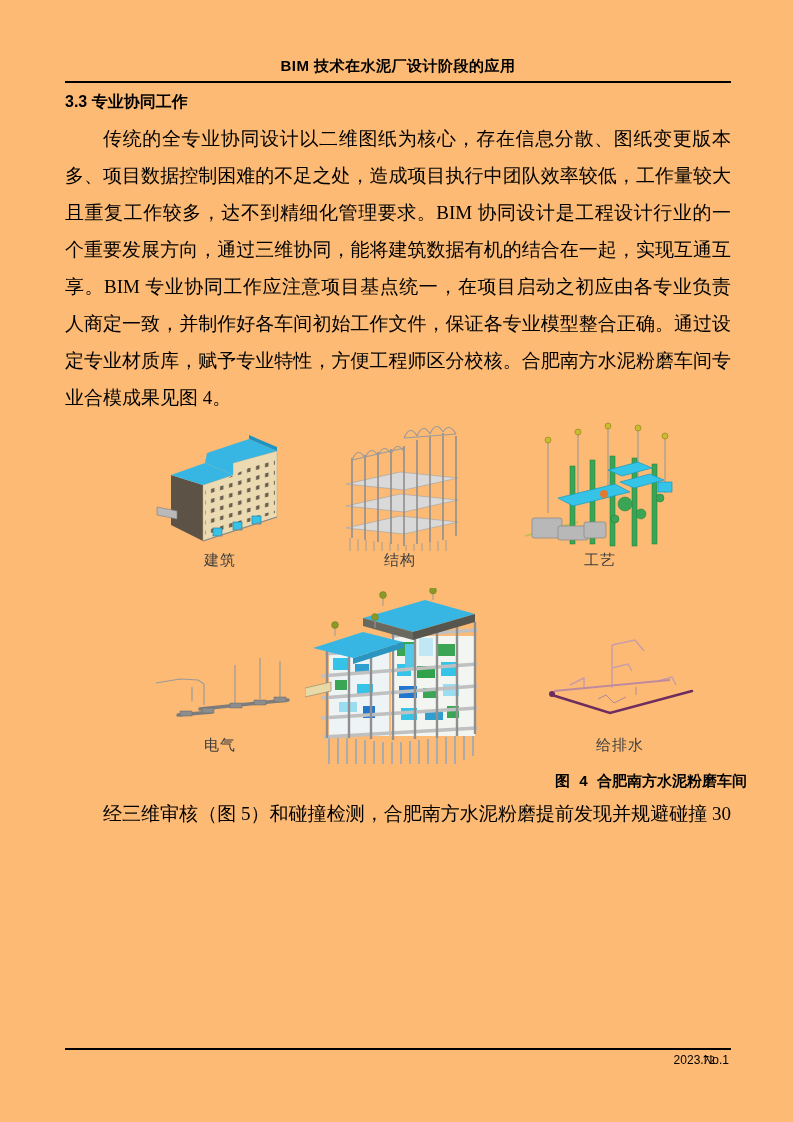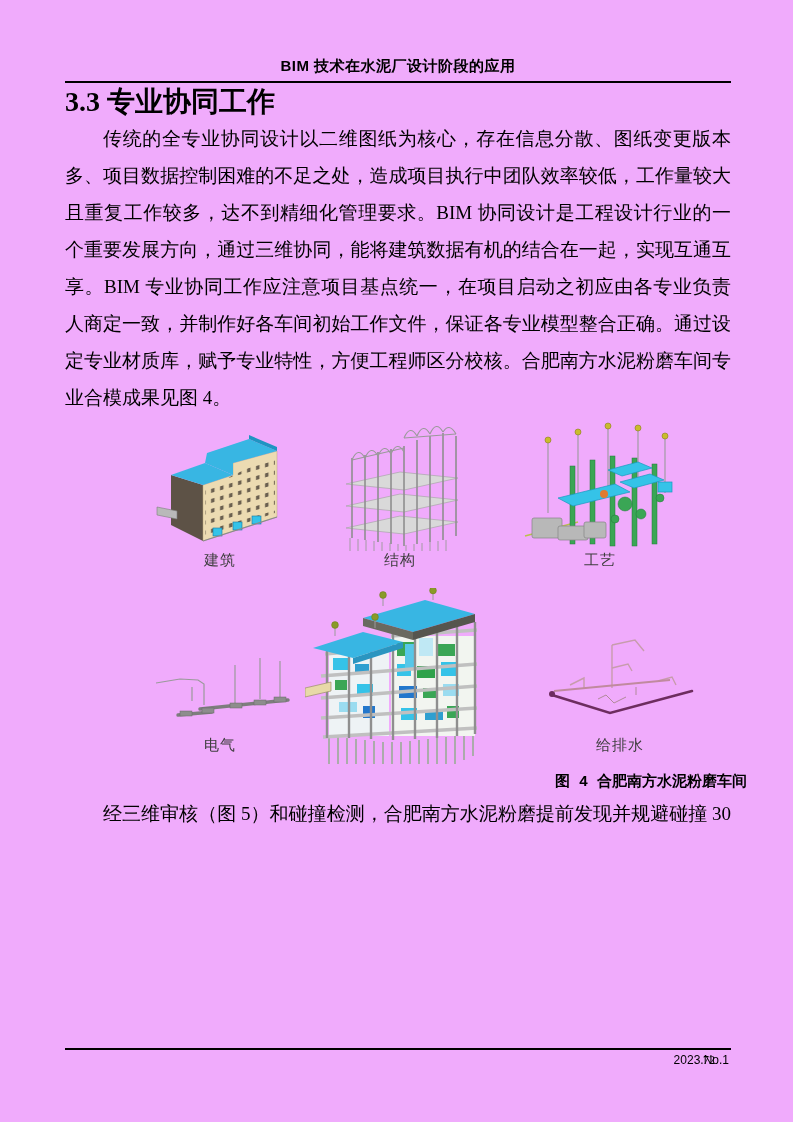--- a/index.html
+++ b/index.html
@@ -1,27 +1,27 @@
 <!DOCTYPE html>
 <html style="--roof-blue: #38b6e3; --roof-blue-dark: #1f94c2; --facade-tan: #ecdbb2; --facade-shadow: #5d5246; --frame-gray: #8f8f8f; --slab-gray: #d9d9d9; --process-green: #3aa655; --equip-cyan: #35c3e8; --vent-yellow: #c9bc2c; --electrical-gray: #7d7d7d; --pipe-purple: #6d2d5f; --pipe-pink: #c79cac;"><head>
 <meta charset="utf-8">
 <style>
   html,body{margin:0;padding:0;background:#888;}
   .page{
-    position:relative;width:793px;height:1122px;background:#f0abfc;margin:0 auto;
+    position:relative;width:793px;height:1122px;background:#fdba74;margin:0 auto;
     font-family:"Liberation Serif","DejaVu Serif",serif;color:#111;overflow:hidden;
   }
   .content{position:absolute;left:65px;top:0;width:666px;}
   .running-head{
     padding-top:57px;text-align:center;font-family:"Liberation Sans","DejaVu Sans",sans-serif;
     font-size:15px;font-weight:600;letter-spacing:.5px;color:#000;
     border-bottom:2px solid #000;padding-bottom:5px;
   }
   h2.sec{
-    font-family:Liberation Serif, serif;font-size:28px;font-weight:700;
+    font-family:Liberation Sans, sans-serif;font-size:16px;font-weight:700;
     margin:6px 0 0 0;line-height:26px;color:#000;
   }
   p.body{
     font-size:19px;line-height:37px;text-align:justify;text-indent:2em;margin:5px 0 0 0;color:#000;
   }
   p.body sup{font-size:11px;line-height:0;}
   p.cont{text-align-last:justify;}
   
   .fig{position:relative;height:372px;margin-top:2px;}
   .subfig{position:absolute;}

